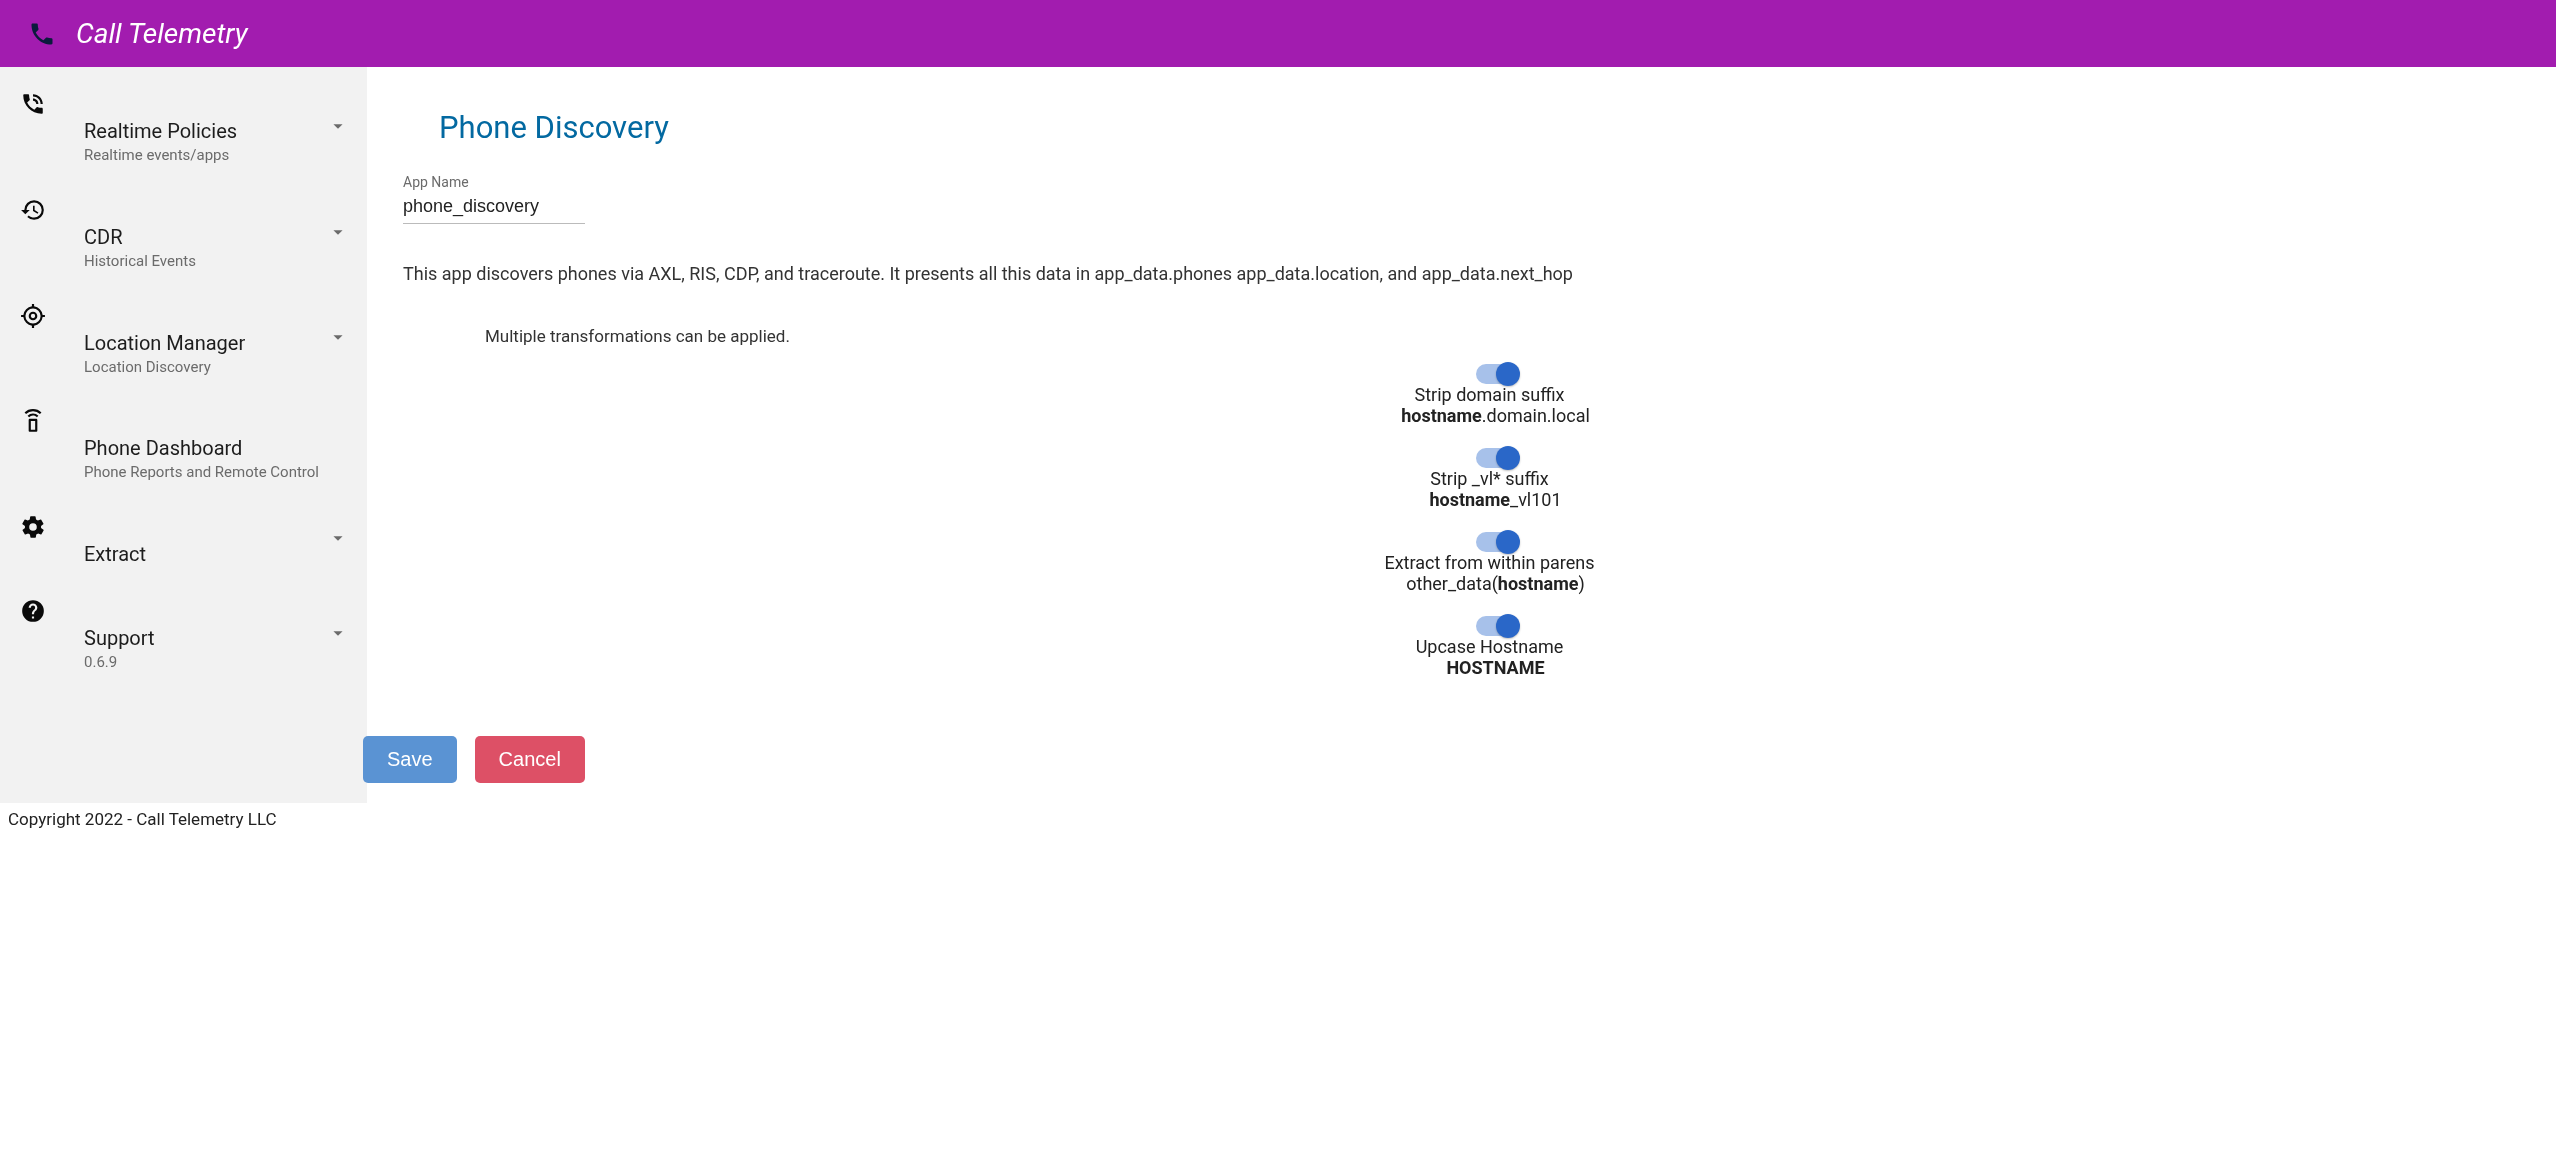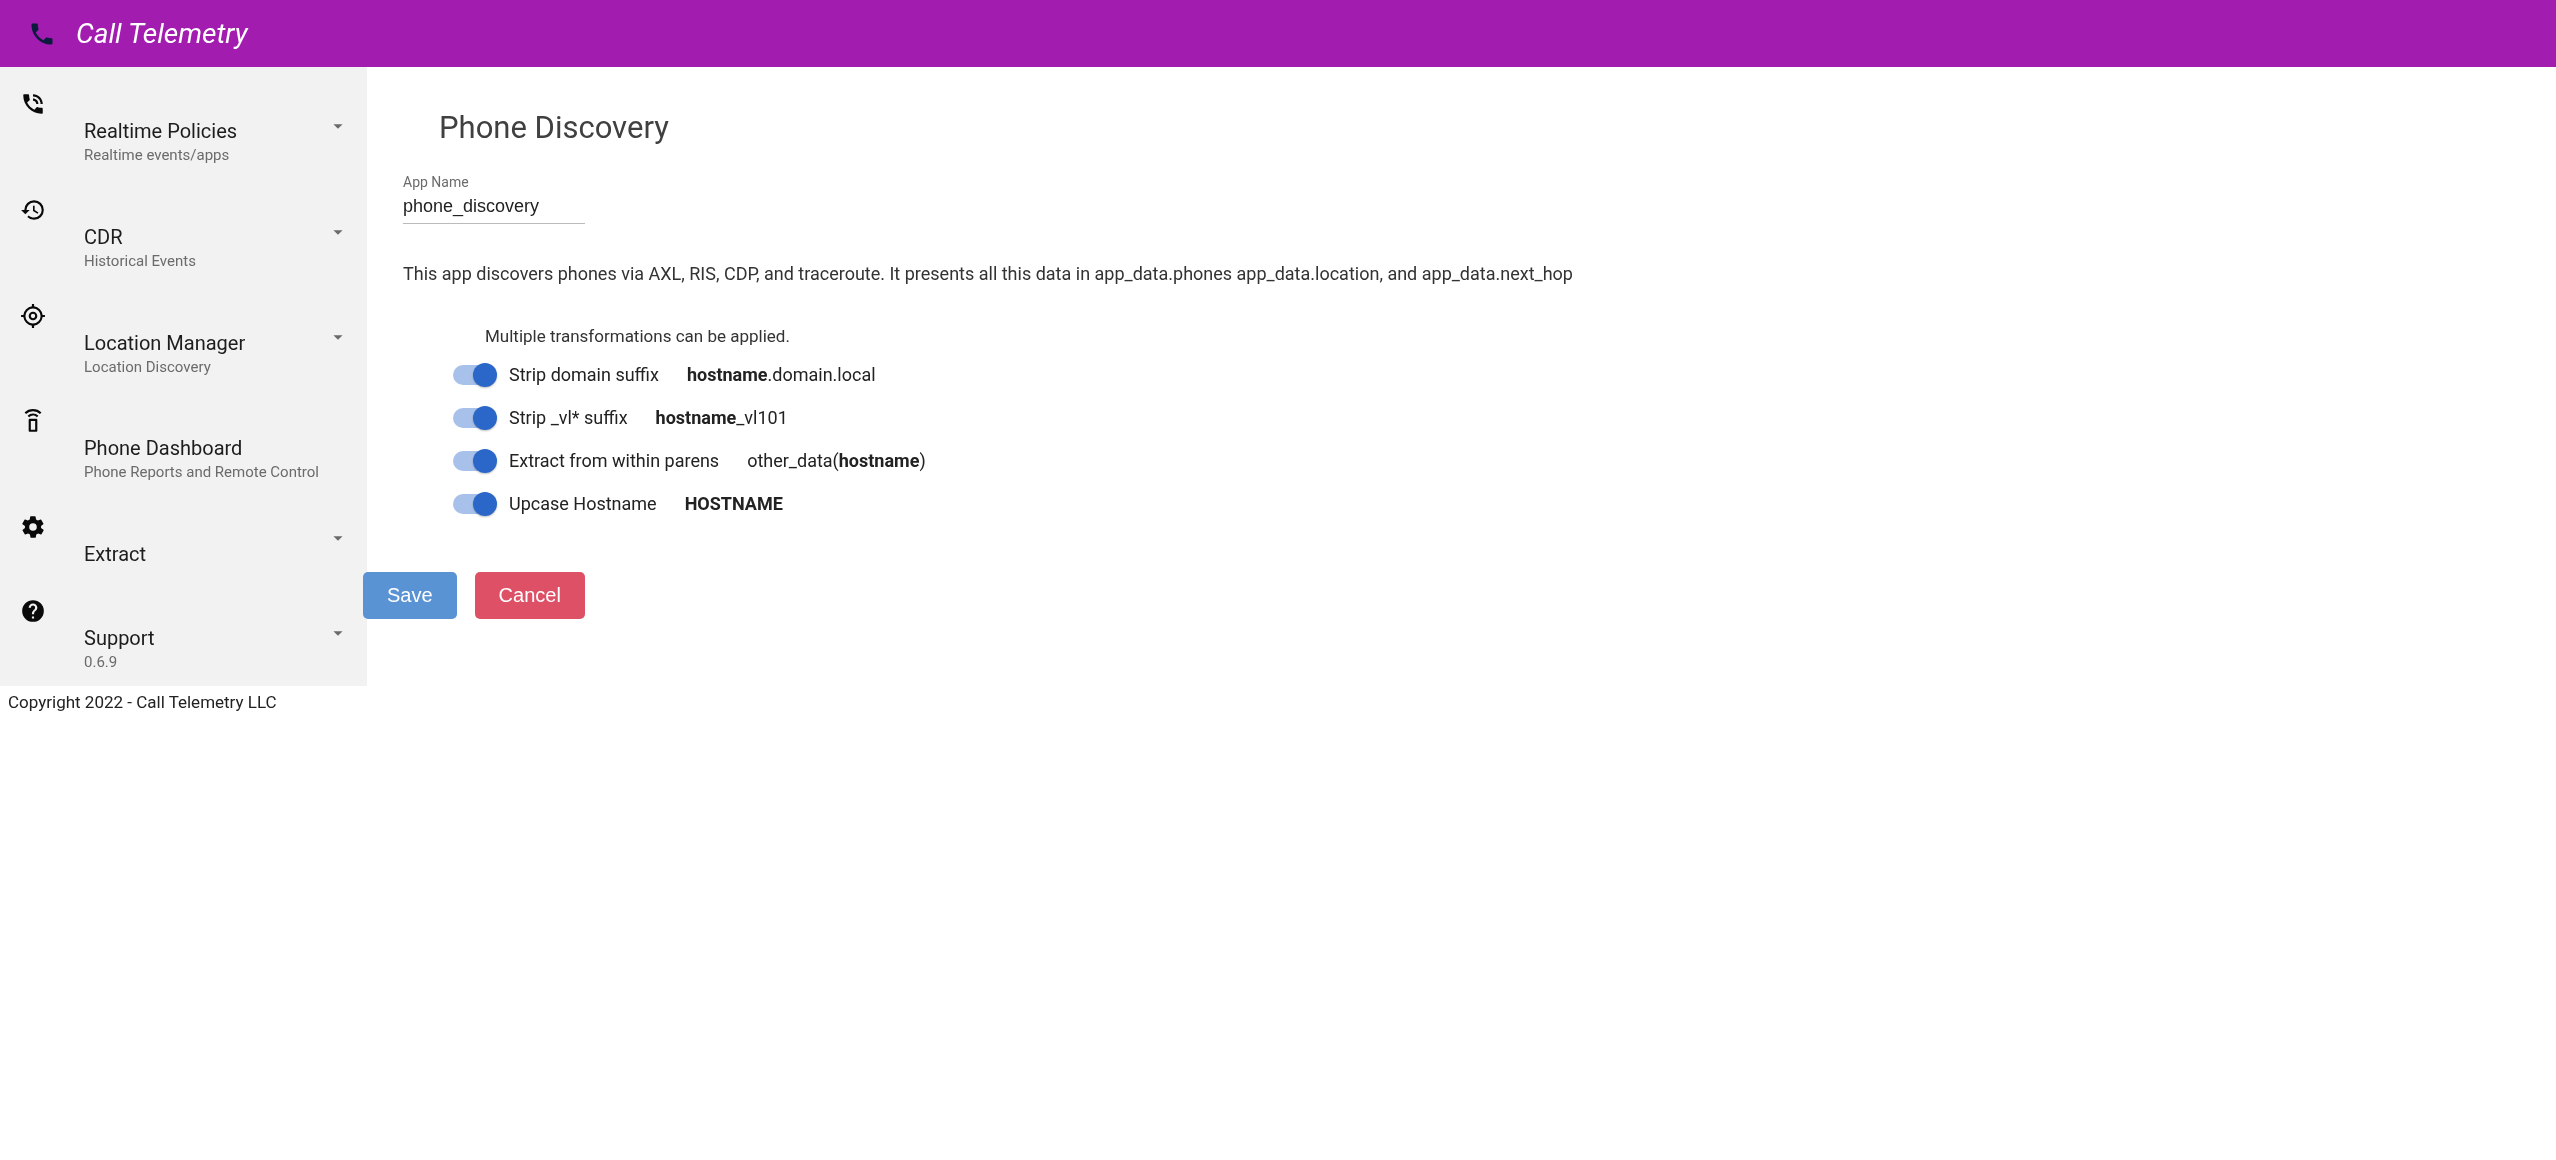--- a/index.html
+++ b/index.html
@@ -49,36 +49,36 @@
     .sidebar-item .label-main { font-size: 20px; color: #1d1d1d; line-height: 1.2; }
     .sidebar-item .label-sub  { font-size: 15px; color: #6b6b6b; margin-top: 3px; line-height: 1.25; }
     .sidebar-item .chevron {
       color: #6b6b6b;
       margin-left: 8px;
       align-self: center;
     }
 
     
     .main { flex: 1; padding: 42px 18px 20px 72px; position: relative; }
-    .page-title { font-size: 31px; font-weight: 400; color: #404040; margin-bottom: 28px; }
+    .page-title { font-size: 31px; font-weight: 400; color: #0369a1; margin-bottom: 28px; }
 
     .field-wrap { margin-bottom: 38px; }
     .field-label { font-size: 14px; color: #6b6b6b; display:block; margin-bottom: 2px; }
     .field-input {
       font-size: 18px; color: #222; border: none; border-bottom: 1px solid #bbb;
       background: transparent; padding: 4px 0 6px 0; width: 182px; outline: none;
     }
 
     .app-description { font-size: 18px; color: #333; margin-bottom: 40px; margin-left: -36px; line-height: 1.35; }
 
     .section-title { font-size: 26px; font-weight: 700; color: #2a2a2a; margin-bottom: 8px; }
     .section-sub   { font-size: 17px; color: #333; margin-bottom: 18px; margin-left: 46px; }
 
     .toggle-list { padding-left: 14px; }
-    .toggle-row { display: flex; align-items: center; margin-bottom: 22px; font-size: 18px; }
+    .toggle-row { display: flex; align-items: center; margin-bottom: 22px; font-size: 18px; flex-direction: column; }
     .toggle-row .row-label { margin-left: 16px; margin-right: 28px; color: #222; min-width: 0; }
     .toggle-row .row-example { color: #222; }
     .toggle-row .row-example b { font-weight: 700; }
 
     
     .toggle {
       width: 40px; height: 20px; border-radius: 12px;
       background: #a7c1ea;
       position: relative;
       flex-shrink: 0;

